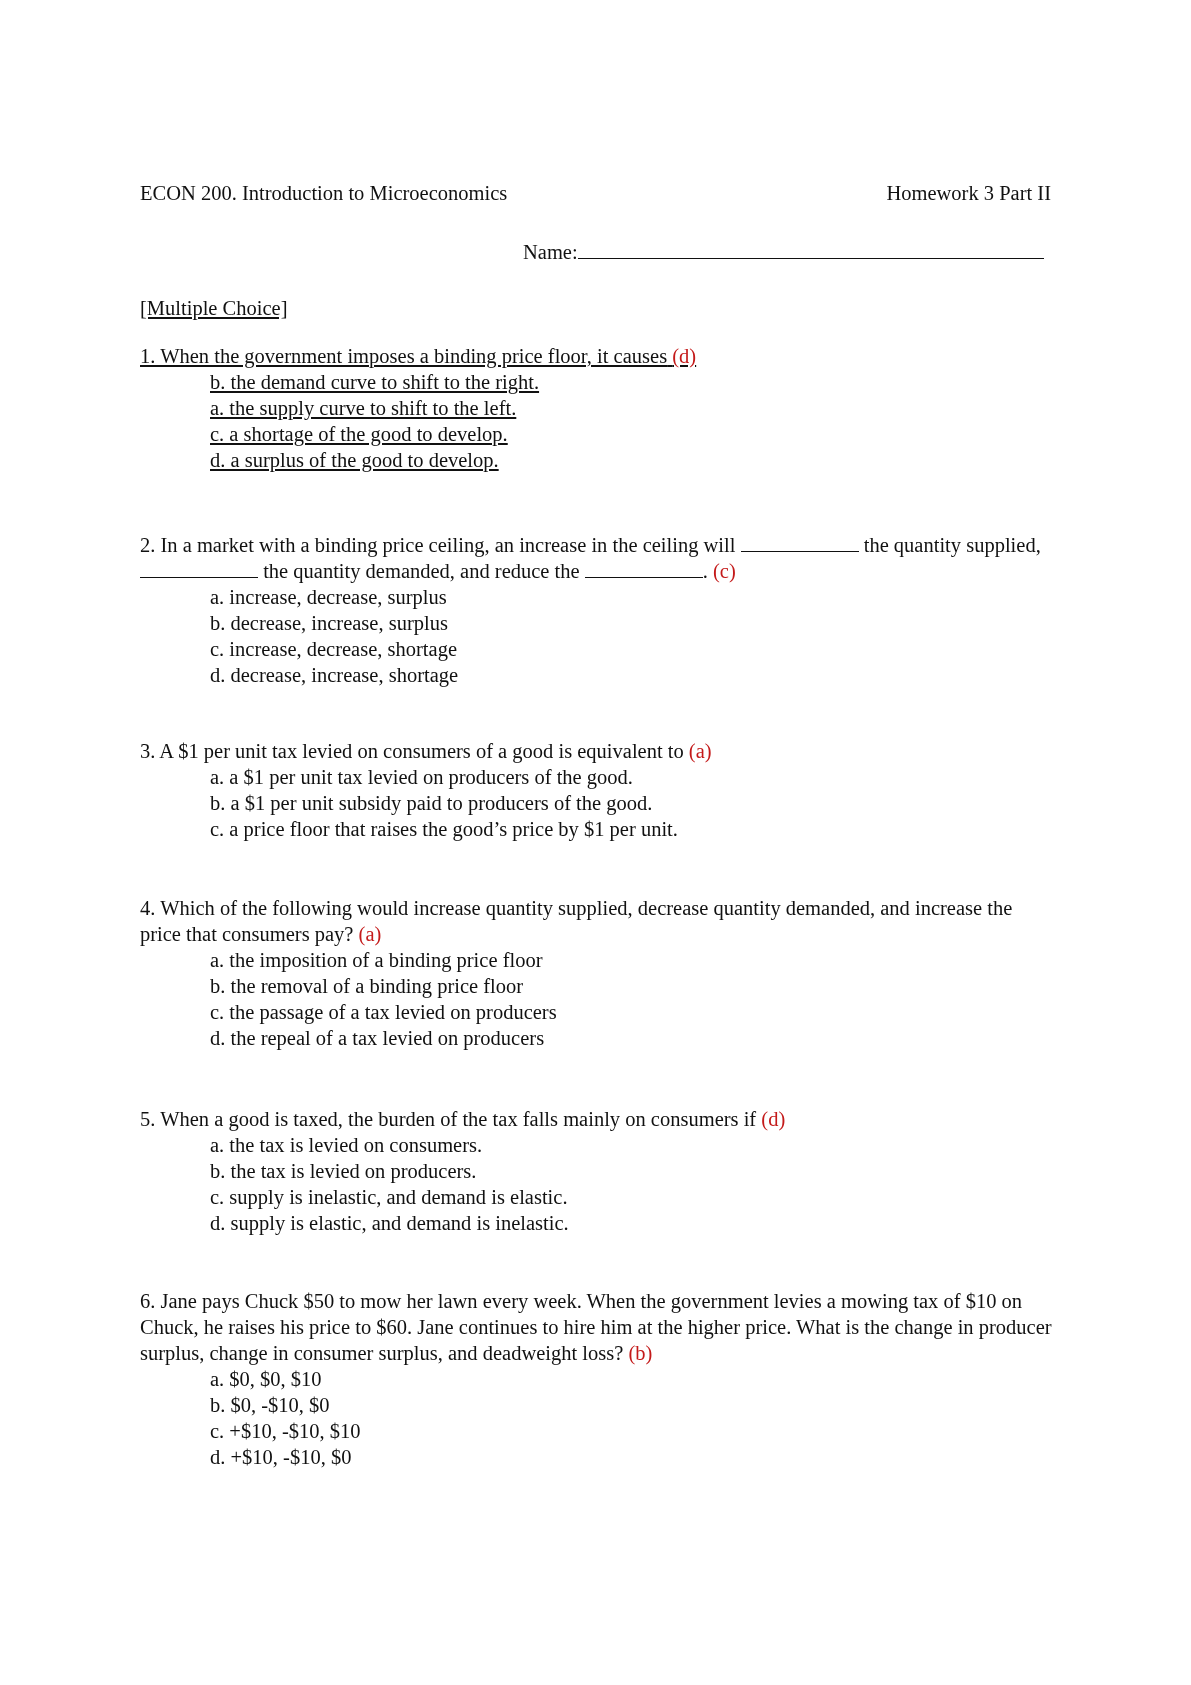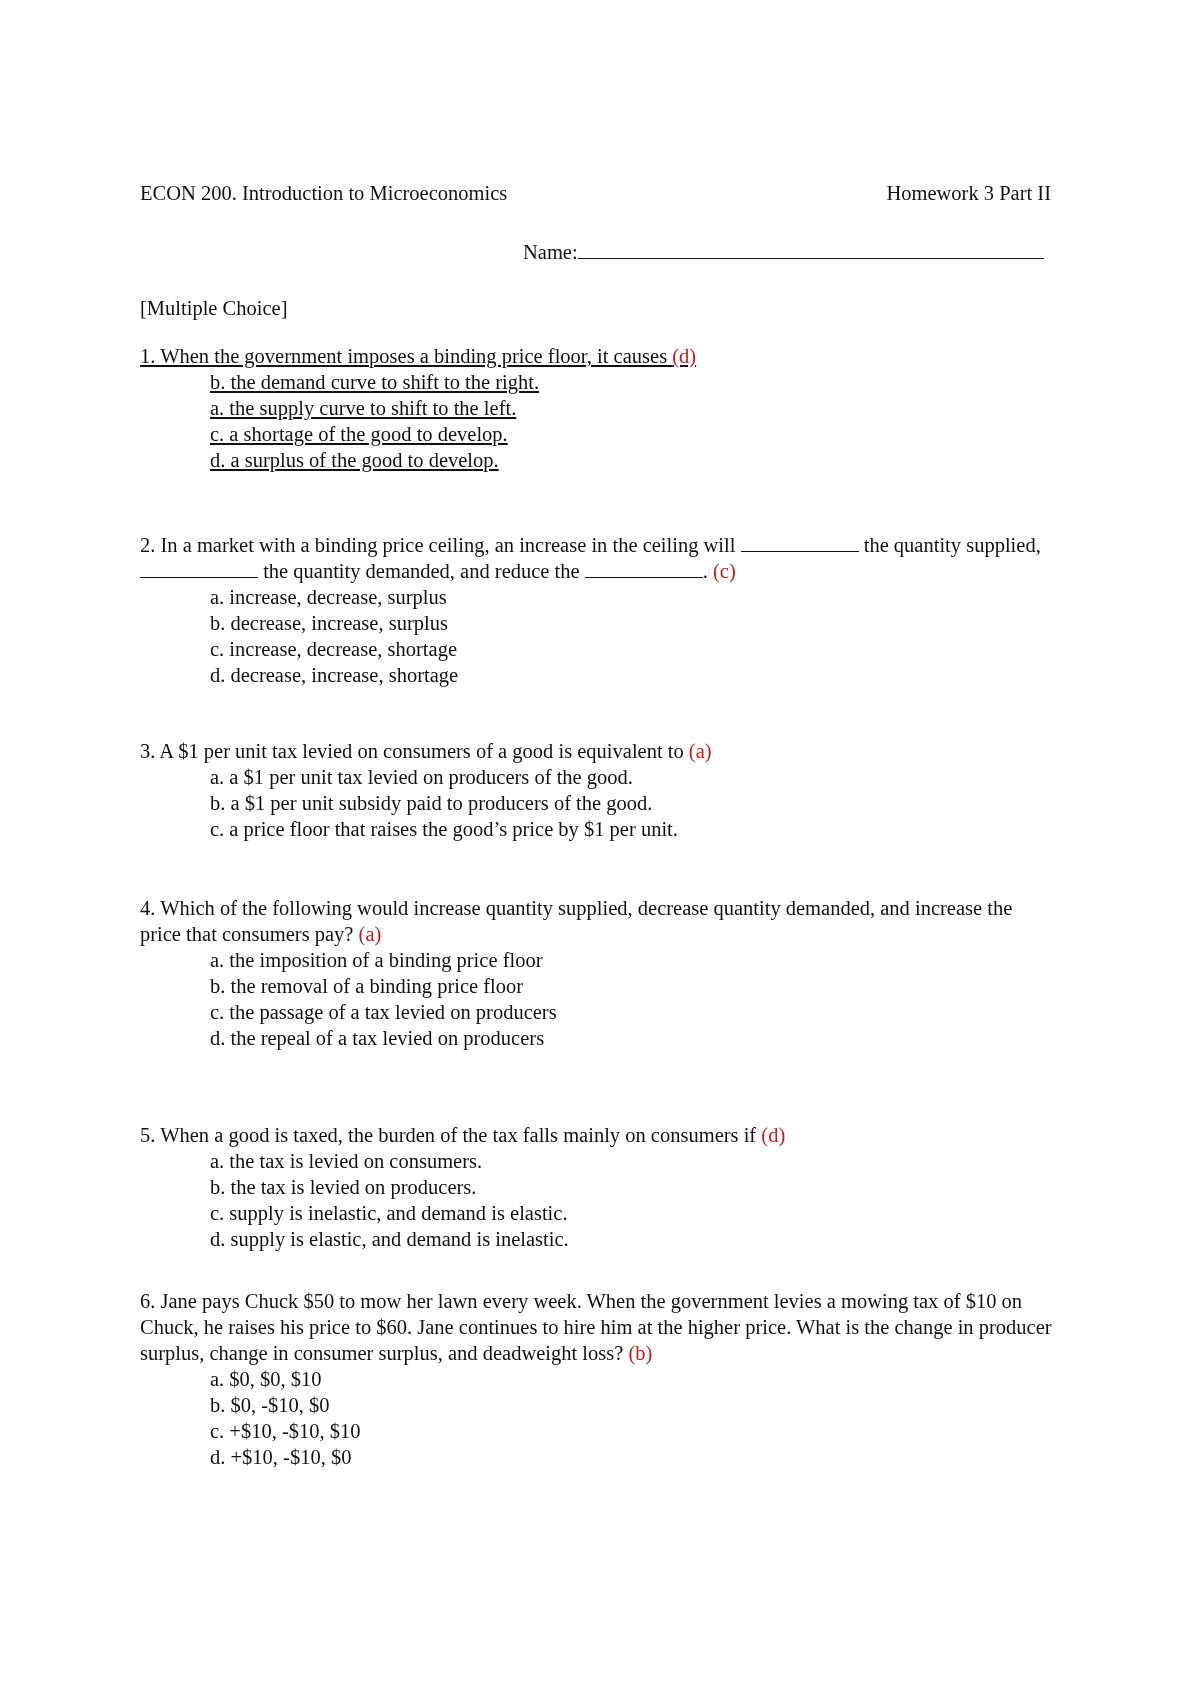--- a/index.html
+++ b/index.html
@@ -8,21 +8,21 @@
       font-family: "Liberation Serif", "DejaVu Serif", serif;
       color: #111111; font-size: 20.5px;
     }
     .page { position: absolute; left: 0; top: 14px; width: 1088px; height: 1685px; padding-left: 36px; }
     .header-row {
       position: absolute; left: 140px; top: 166px; width: 911px;
       display: flex; justify-content: space-between; line-height: 26px;
     }
     .name-row { position: absolute; left: 523px; top: 224px; line-height: 26px; white-space: nowrap; }
     .name-line { display: inline-block; width: 466px; border-bottom: 1.5px solid #111; height: 20px; vertical-align: baseline; }
-    .section { position: absolute; left: 140px; top: 281px; line-height: 26px; }
+    .section { position: absolute; left: 140px; top: 281px; text-decoration: underline; line-height: 26px; }
     .q { position: absolute; left: 140px; width: 915px; line-height: 26px; }
     .stem { margin: 0; }
     .ans { color: #c41a1a; }
     .opts { margin: 0; padding: 0 0 0 70px; list-style: none; }
     .opts li { line-height: 26px; }
     .blank { display: inline-block; border-bottom: 1px solid #111; width: 118px; height: 18px; }
     .bottom-line { position: absolute; left: 0; bottom: 0; width: 595px; height: 2px; background: #111; }
   </style>
 </head>
 <body>
@@ -72,21 +72,21 @@
   <div class="q" style="top:881px;">
     <p class="stem"><span>4. Which of the following would increase quantity supplied, decrease quantity demanded, and increase the price that consumers pay?</span> <span class="ans">(a)</span></p>
     <ul class="opts">
       <li>a. the imposition of a binding price floor</li>
       <li>b. the removal of a binding price floor</li>
       <li>c. the passage of a tax levied on producers</li>
       <li>d. the repeal of a tax levied on producers</li>
     </ul>
   </div>
 
-  <div class="q" style="top:1092px;margin-top:16px;">
+  <div class="q" style="top:1092px;">
     <p class="stem"><span>5. When a good is taxed, the burden of the tax falls mainly on consumers if</span> <span class="ans">(d)</span></p>
     <ul class="opts">
       <li>a. the tax is levied on consumers.</li>
       <li>b. the tax is levied on producers.</li>
       <li>c. supply is inelastic, and demand is elastic.</li>
       <li>d. supply is elastic, and demand is inelastic.</li>
     </ul>
   </div>
 
   <div class="q" style="top:1274px;">

